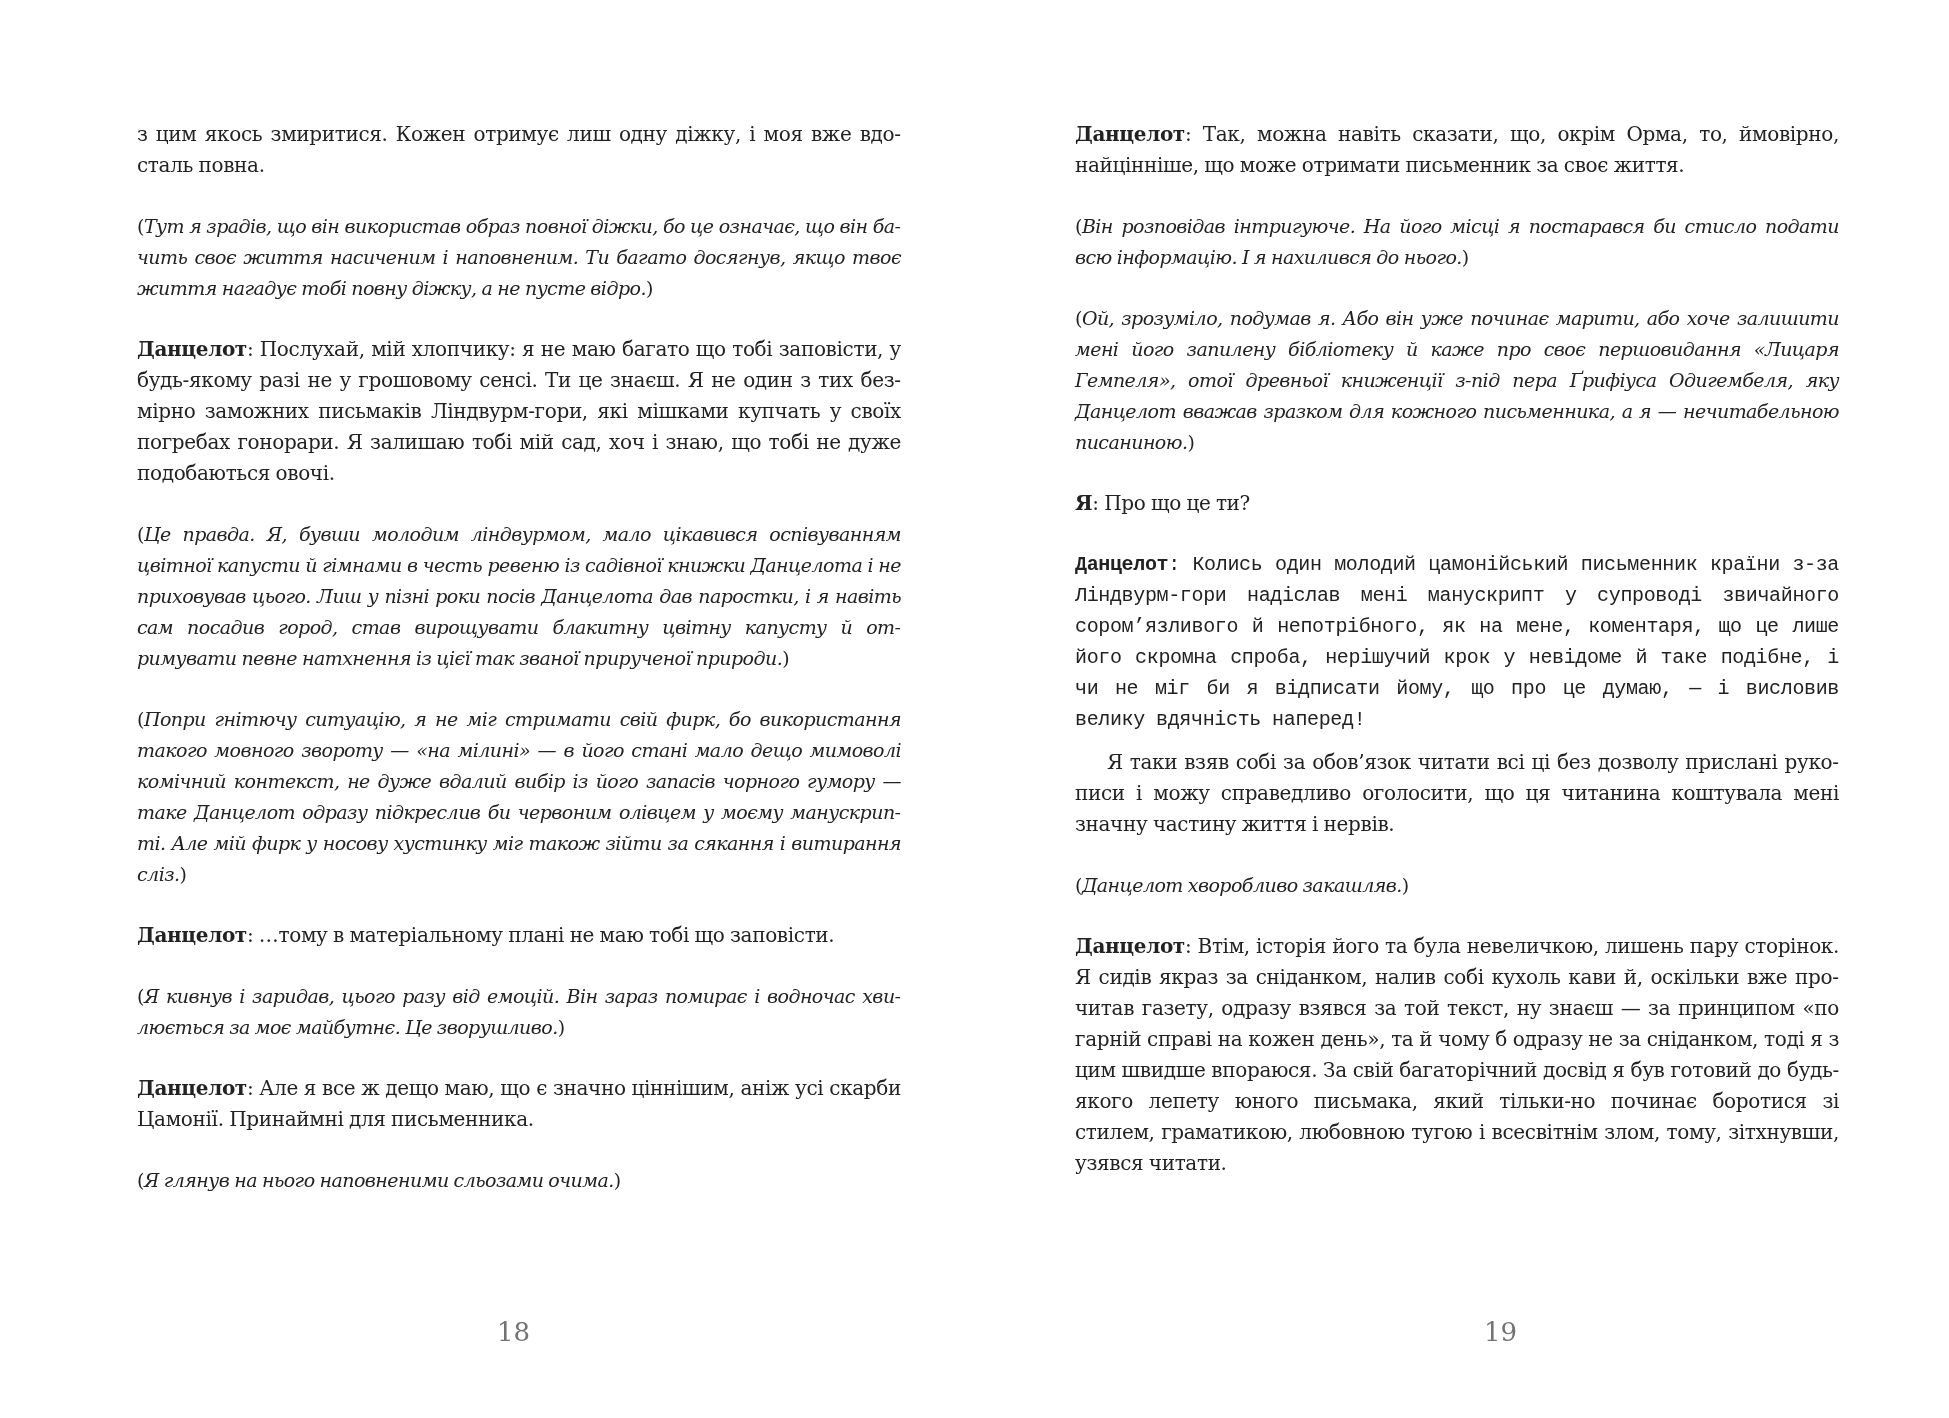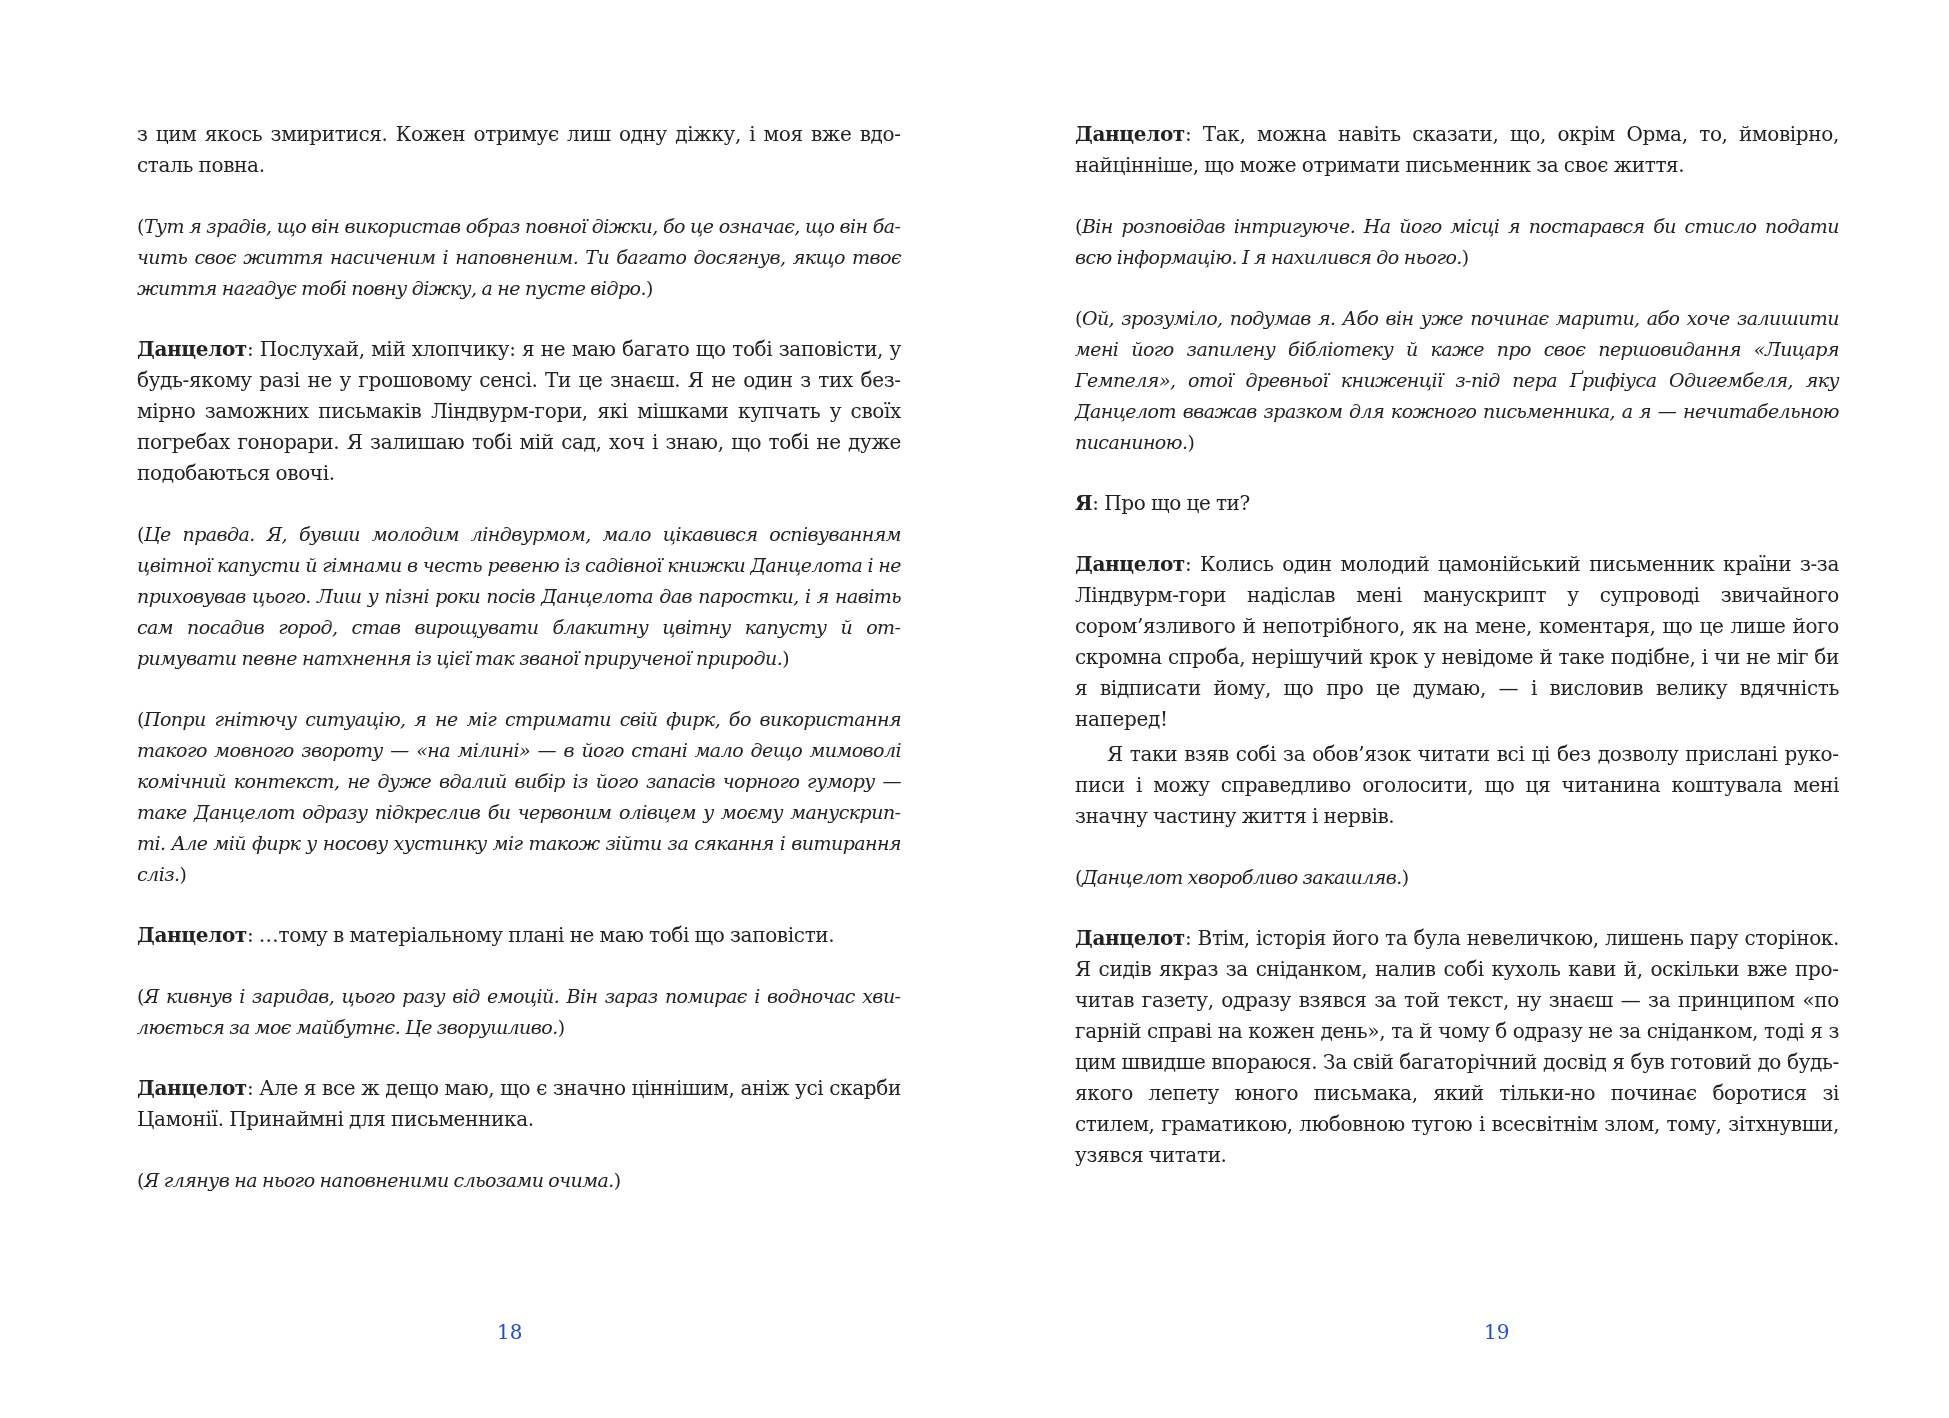--- a/index.html
+++ b/index.html
@@ -43,29 +43,29 @@
   }
   .para.italic {
     font-style: italic;
     font-size: 19px;
     line-height: 31px;
     letter-spacing: -0.55px;
   }
   .para.italic .text { font-style: italic; }
   .para .paren { font-style: normal; }
   .para .speaker { font-weight: bold; }
-  .para.no-gap { margin-bottom: 4px; }
+  .para.no-gap { margin-bottom: 12px; font-family: Liberation Mono, monospace; }
   .para.indent { text-indent: 32px; }
 
   .page-number {
     position: absolute;
     top: 1320px;
-    font-size: 20px;
+    font-size: 26px;
     line-height: 24px;
-    color: #1d4ed8;
+    color: #737373;
     font-family: "DejaVu Serif", "Liberation Serif", serif;
   }
   .page.left .page-number { left: 497px; }
   .page.right .page-number { left: 469px; margin-left: 40px; }
 </style>
 </head>
 <body>
 
 <div class="page left">
   <div class="text-block">

